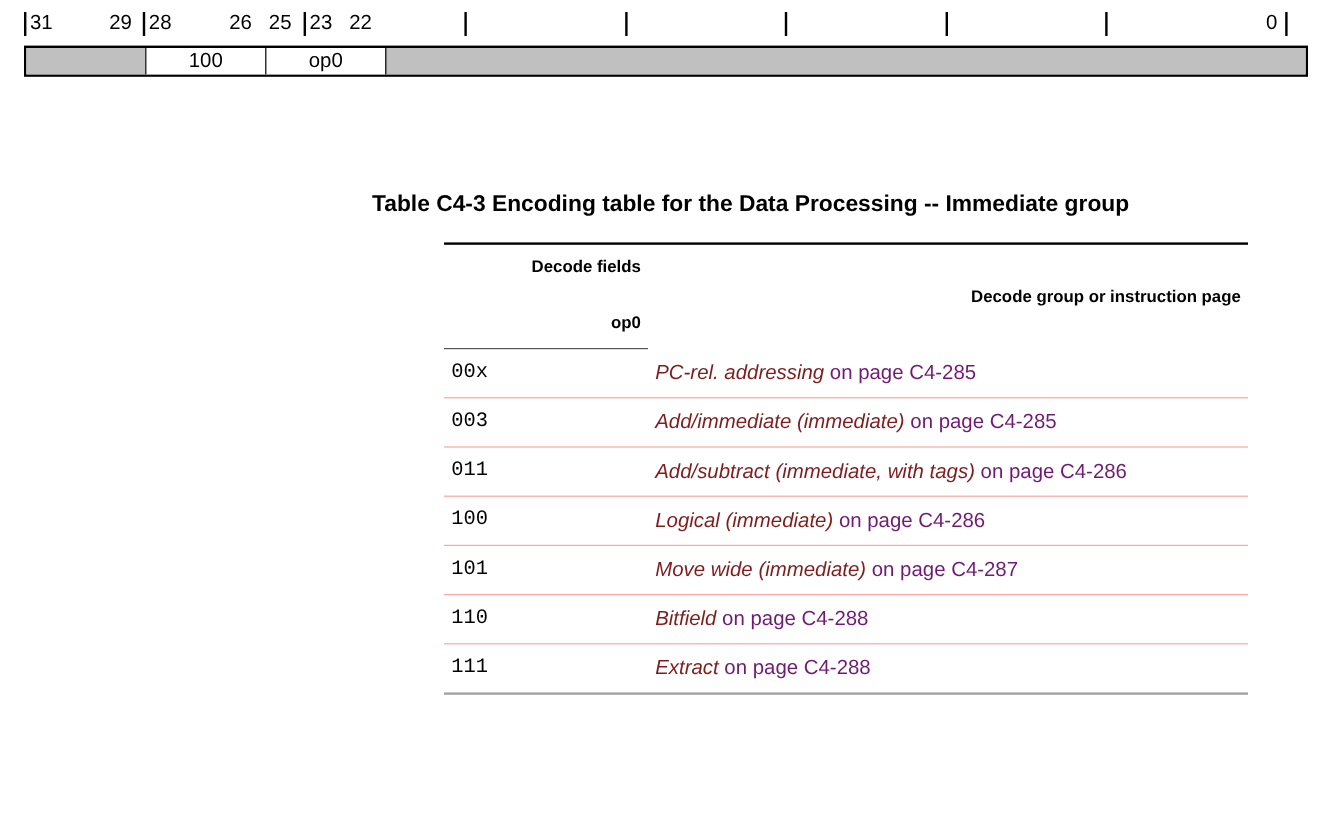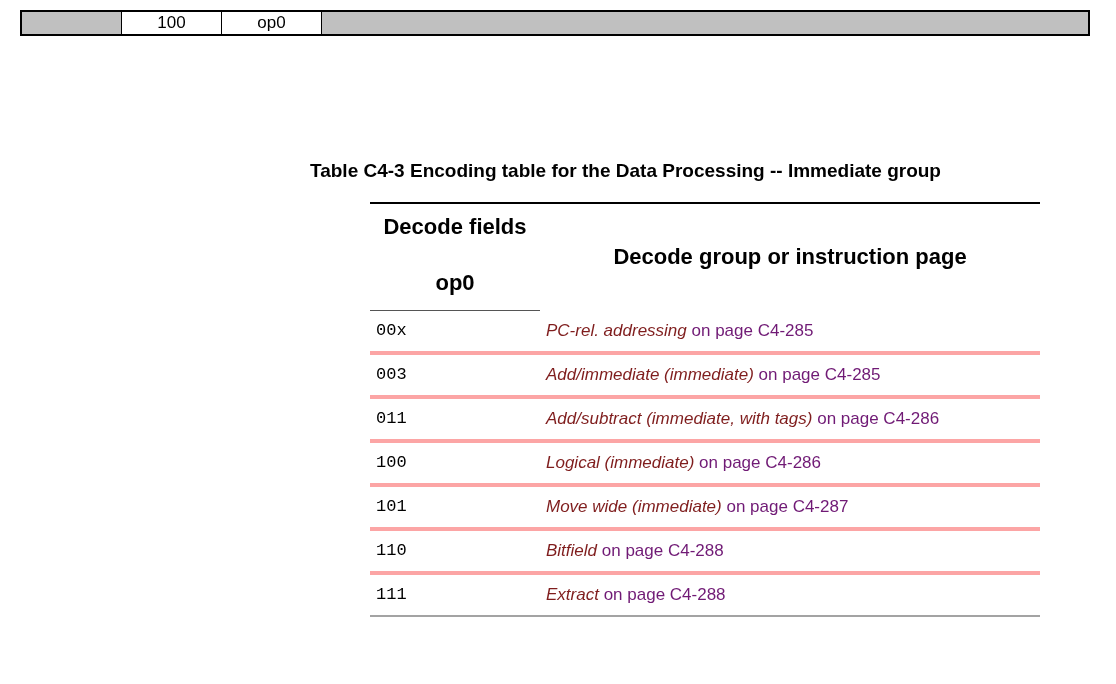--- a/index.html
+++ b/index.html
@@ -60,43 +60,62 @@
       font-size: 19px;
       margin-bottom: 20px;
     }
     table {
       width: 670px;
       margin-left: 60px;
       border-collapse: collapse;
     }
     .top-rule td { border-top: 2px solid #000; }
     th {
-      text-align: center;
+      text-align: right;
       font-weight: bold;
-      font-size: 22px;
+      font-size: 14px;
       padding: 10px 6px;
       margin-top: 31px;
     }
     .th-op0 { padding-top: 20px; padding-bottom: 14px; }
     .mid-rule td, .mid-rule th { border-bottom: 1px solid #555; }
     tbody tr td {
-      border-bottom: 4px solid #fca5a5;
+      border-bottom: 1px solid #fca5a5;
       padding: 10px 6px;
       font-size: 17px;
       vertical-align: middle;
     }
     .op0v { font-family: "Courier New", monospace; width: 170px; }
     .link { color: #7f1d1d; font-style: italic; cursor: pointer; }
     .pgref { color: #701a75; font-style: normal; }
     tbody tr:last-child td { border-bottom: 2px solid #a3a3a3; }
   </style>
 </head>
 <body>
 
 <div class="bitfield">
+  <div class="tick-row">
+    <div class="tick" style="left:0px"></div>
+    <span class="bitnum" style="left:5px">31</span>
+    <span class="bitnum" style="left:71px">29</span>
+    <div class="tick" style="left:99px"></div>
+    <span class="bitnum" style="left:104px">28</span>
+    <span class="bitnum" style="left:171px">26</span>
+    <span class="bitnum" style="left:204px">25</span>
+    <div class="tick" style="left:233px"></div>
+    <span class="bitnum" style="left:238px">23</span>
+    <span class="bitnum" style="left:271px">22</span>
+    <div class="tick" style="left:367px"></div>
+    <div class="tick" style="left:501px"></div>
+    <div class="tick" style="left:634px"></div>
+    <div class="tick" style="left:768px"></div>
+    <div class="tick" style="left:901px"></div>
+    <span class="bitnum" style="left:1035px">0</span>
+    <div class="tick" style="left:1051px"></div>
+  </div>
   <div class="bar">
     <div class="cell grey" style="width:99px"></div>
     <div class="cell white" style="width:100px">100</div>
     <div class="cell white" style="width:100px">op0</div>
     <div class="cell grey" style="flex:1"></div>
   </div>
 </div>
 
 <div class="table-wrap">
   <div class="caption">Table C4-3 Encoding table for the Data Processing -- Immediate group</div>

